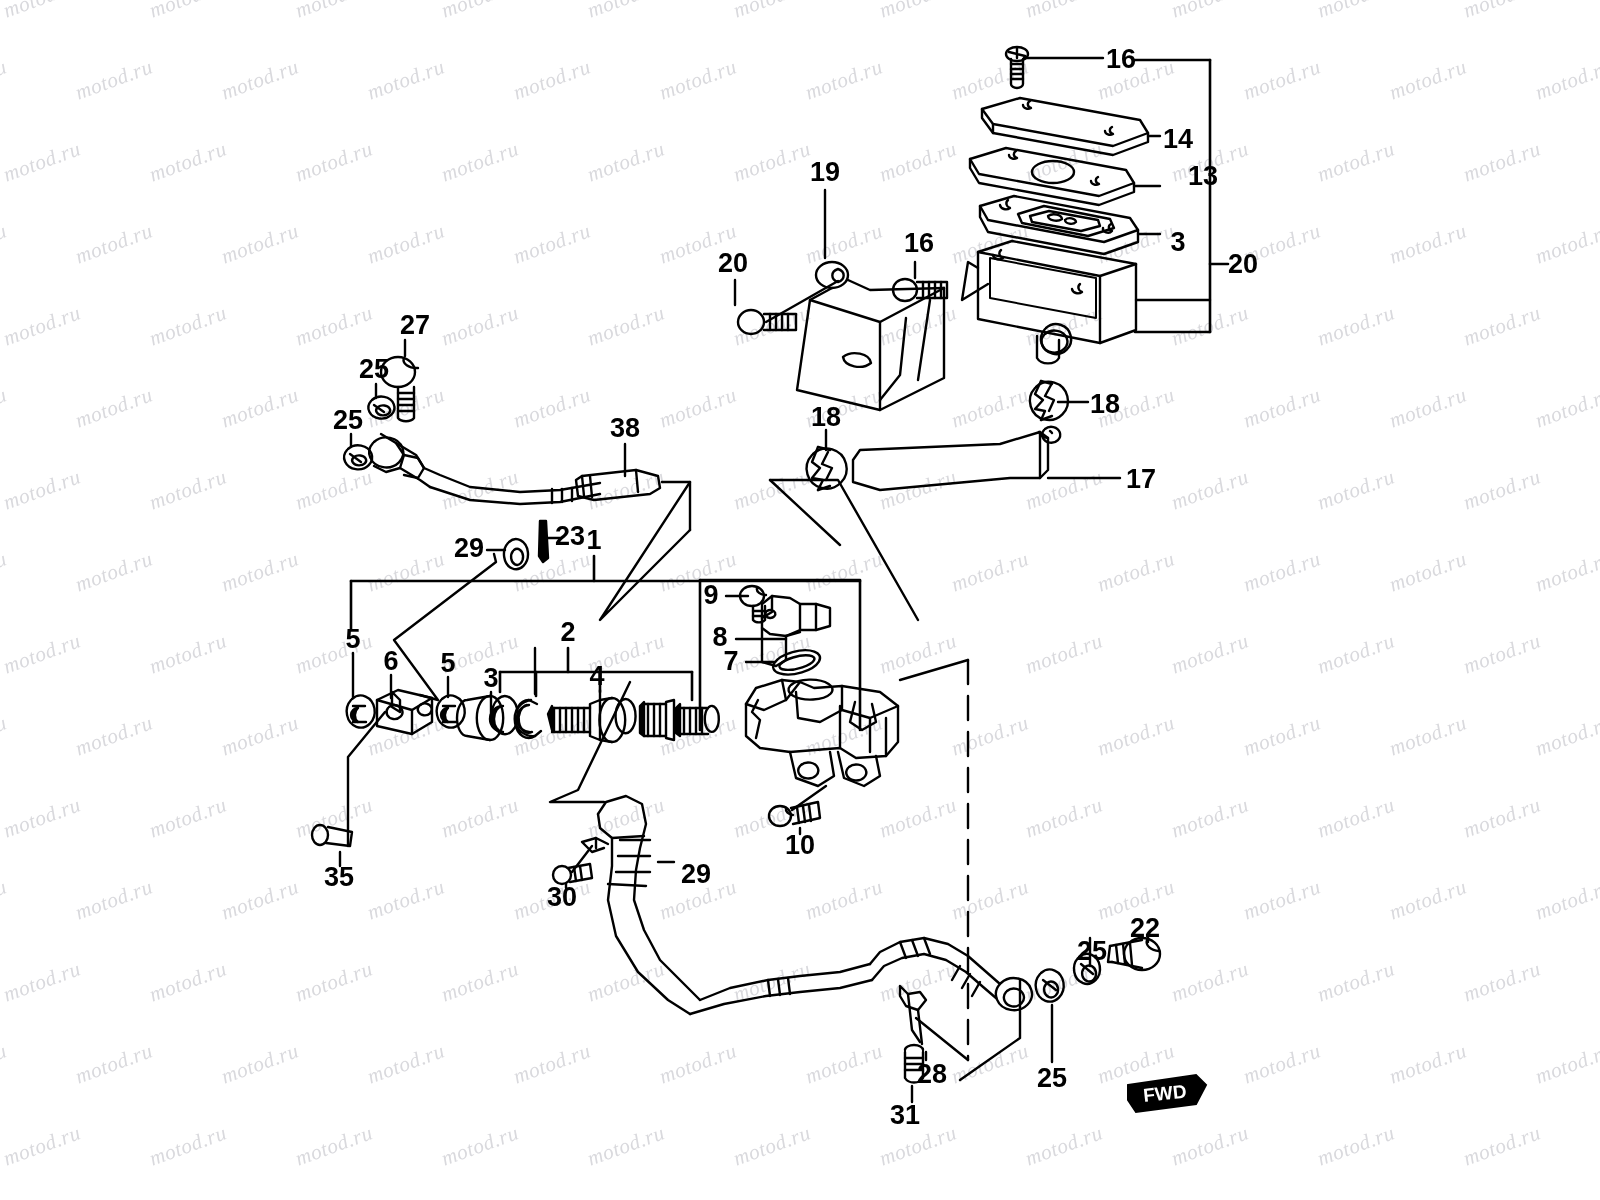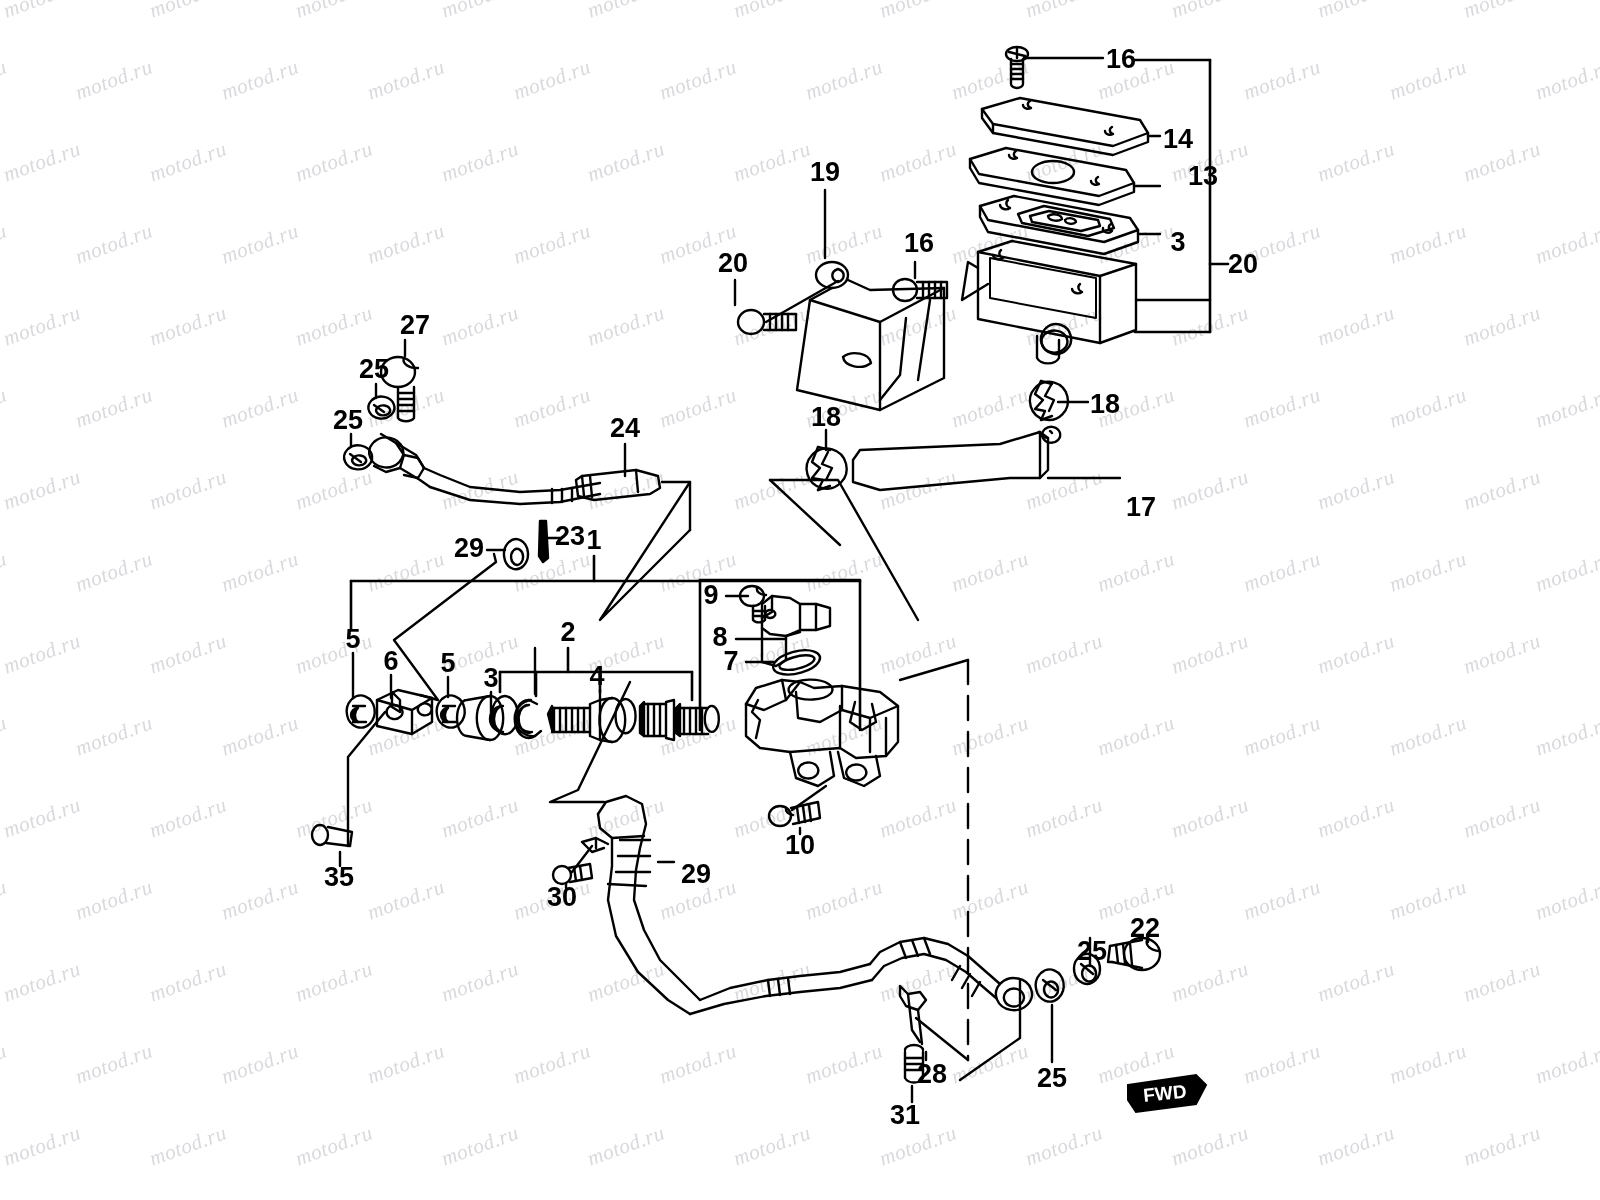--- a/index.html
+++ b/index.html
@@ -603,29 +603,29 @@
       <div class="lbl" style="left: 731px; top: 661px;">7</div>
       <div class="lbl" style="left: 720px; top: 637px;">8</div>
       <div class="lbl" style="left: 711px; top: 595px;">9</div>
       <div class="lbl" style="left: 800px; top: 845px;">10</div>
       <div class="lbl" style="left: 1243px; top: 264px;">20</div>
       <div class="lbl" style="left: 1178px; top: 242px;">3</div>
       <div class="lbl" style="left: 1178px; top: 176px; margin-left: 25px;">13</div>
       <div class="lbl" style="left: 1178px; top: 139px;">14</div>
       <div class="lbl" style="left: 1121px; top: 59px;">16</div>
       <div class="lbl" style="left: 919px; top: 243px;">16</div>
-      <div class="lbl" style="left: 1141px; top: 479px; margin-top: 28px;">17</div>
+      <div class="lbl" style="left: 1141px; top: 479px;">17</div>
       <div class="lbl" style="left: 826px; top: 417px;">18</div>
       <div class="lbl" style="left: 1105px; top: 404px;">18</div>
       <div class="lbl" style="left: 825px; top: 172px;">19</div>
       <div class="lbl" style="left: 733px; top: 263px;">20</div>
       <div class="lbl" style="left: 339px; top: 877px;">35</div>
       <div class="lbl" style="left: 469px; top: 548px;">29</div>
       <div class="lbl" style="left: 570px; top: 536px;">23</div>
-      <div class="lbl" style="left: 625px; top: 428px;">24</div>
+      <div class="lbl" style="left: 625px; top: 428px;">38</div>
       <div class="lbl" style="left: 374px; top: 369px;">25</div>
       <div class="lbl" style="left: 348px; top: 420px;">25</div>
       <div class="lbl" style="left: 1092px; top: 951px;">25</div>
       <div class="lbl" style="left: 1052px; top: 1078px;">25</div>
       <div class="lbl" style="left: 1145px; top: 928px;">22</div>
       <div class="lbl" style="left: 415px; top: 325px;">27</div>
       <div class="lbl" style="left: 932px; top: 1074px;">28</div>
       <div class="lbl" style="left: 696px; top: 874px;">29</div>
       <div class="lbl" style="left: 562px; top: 897px;">30</div>
       <div class="lbl" style="left: 905px; top: 1115px;">31</div>

